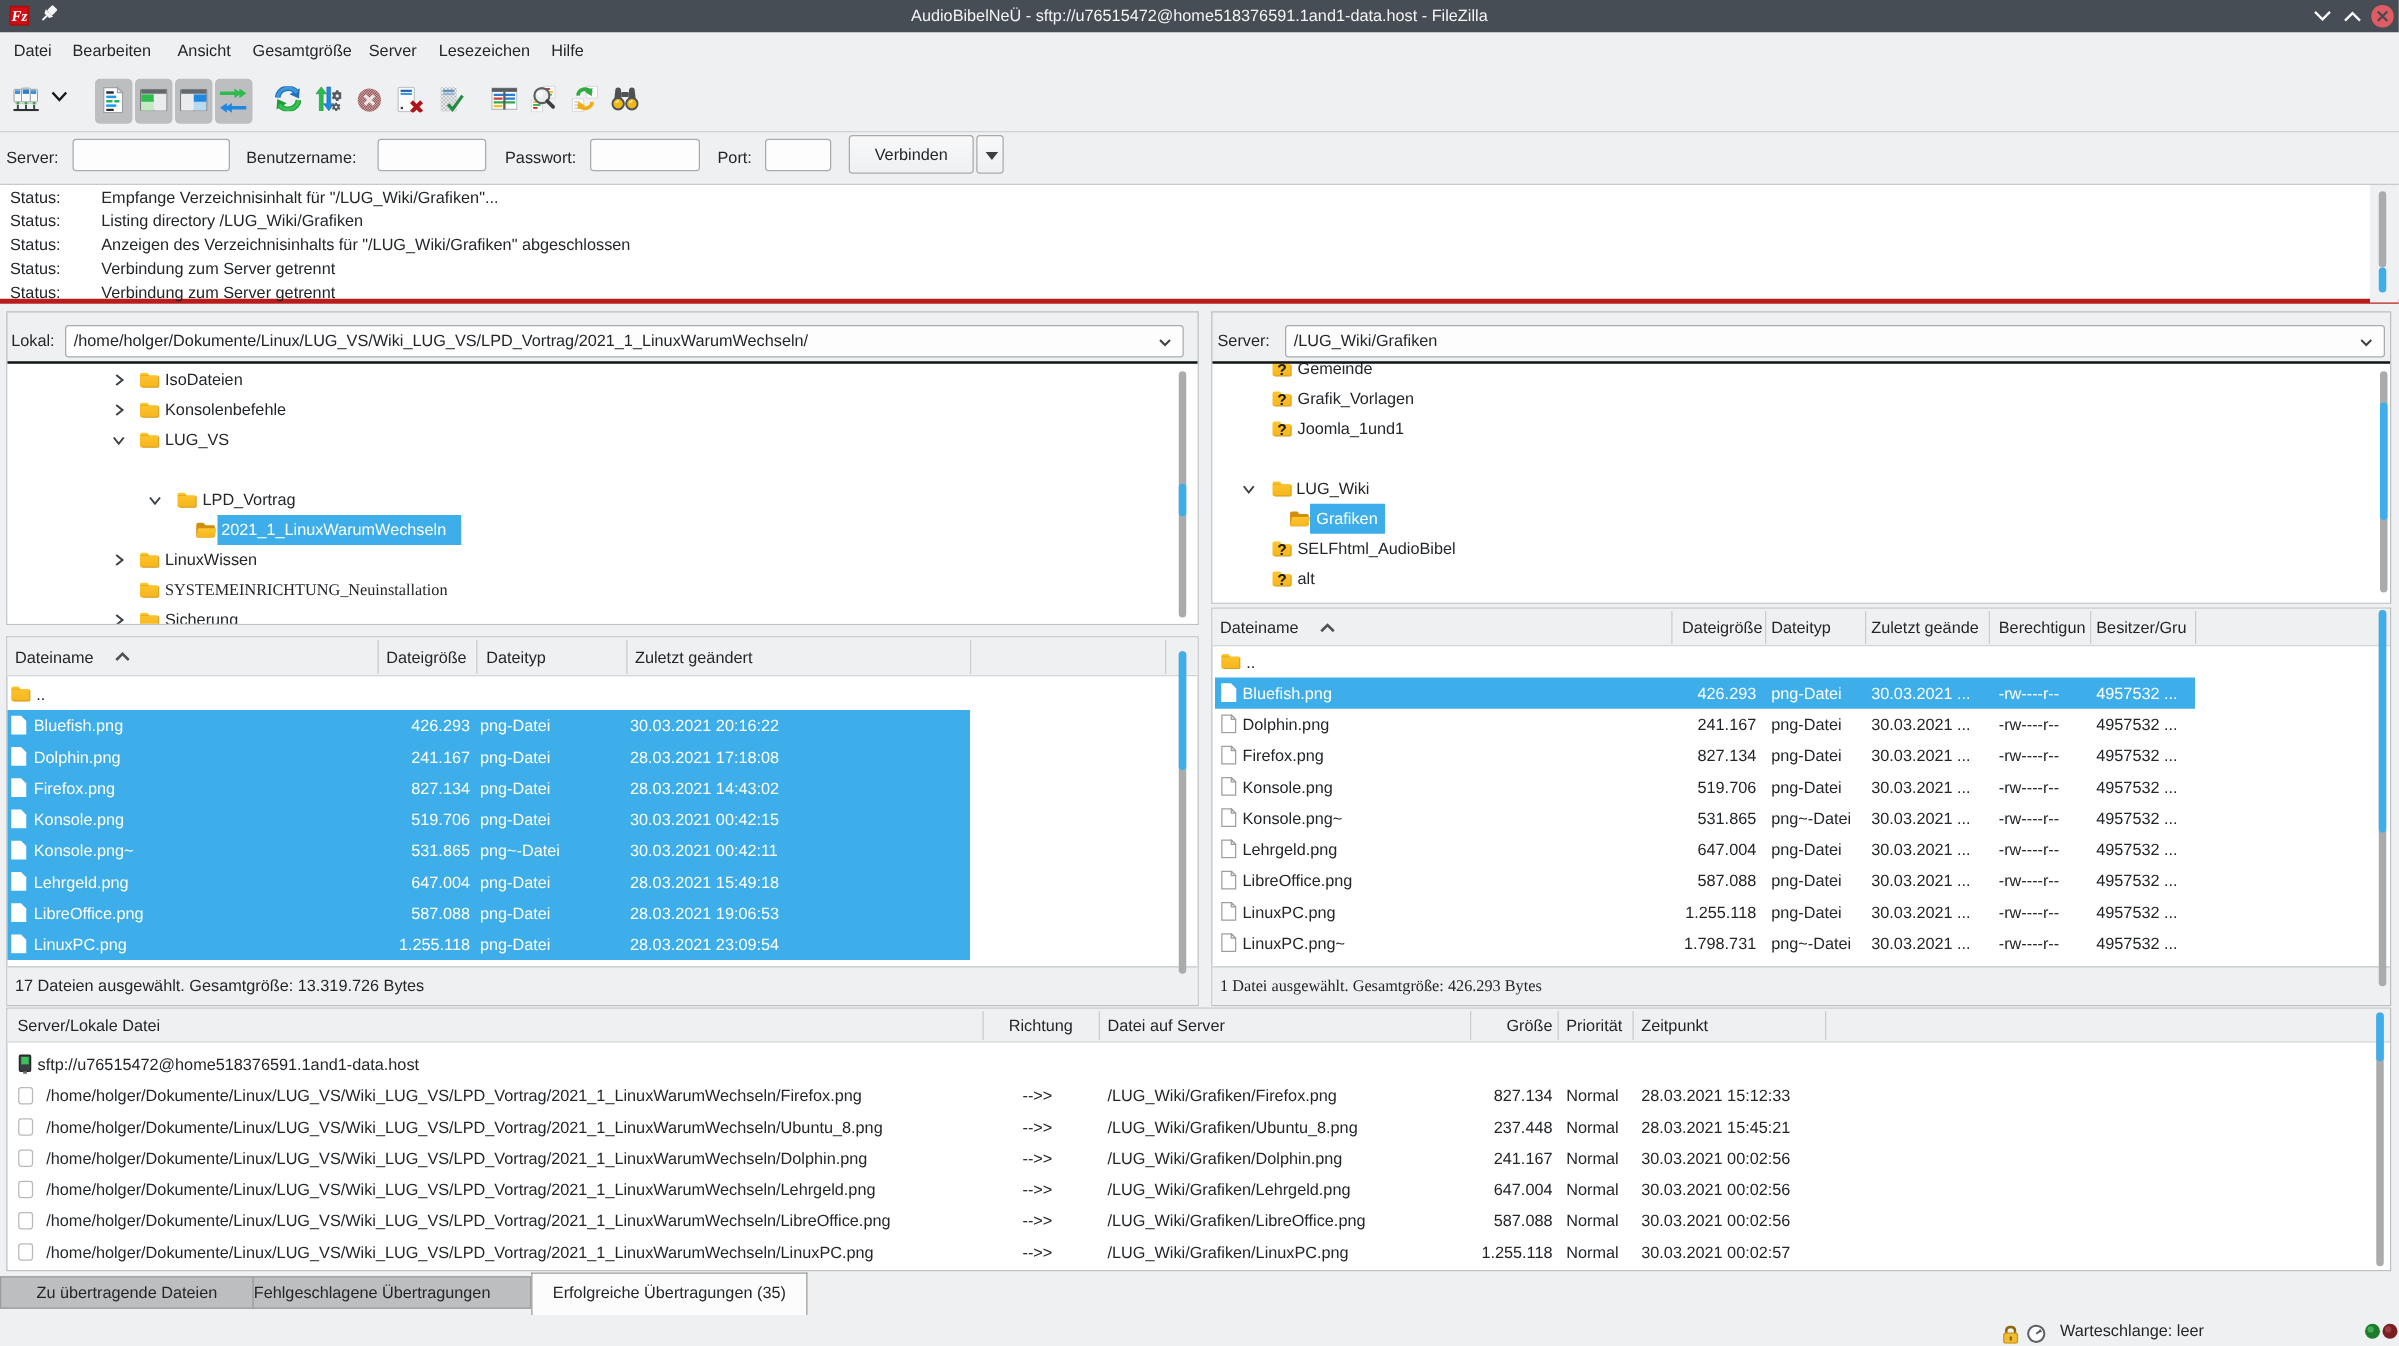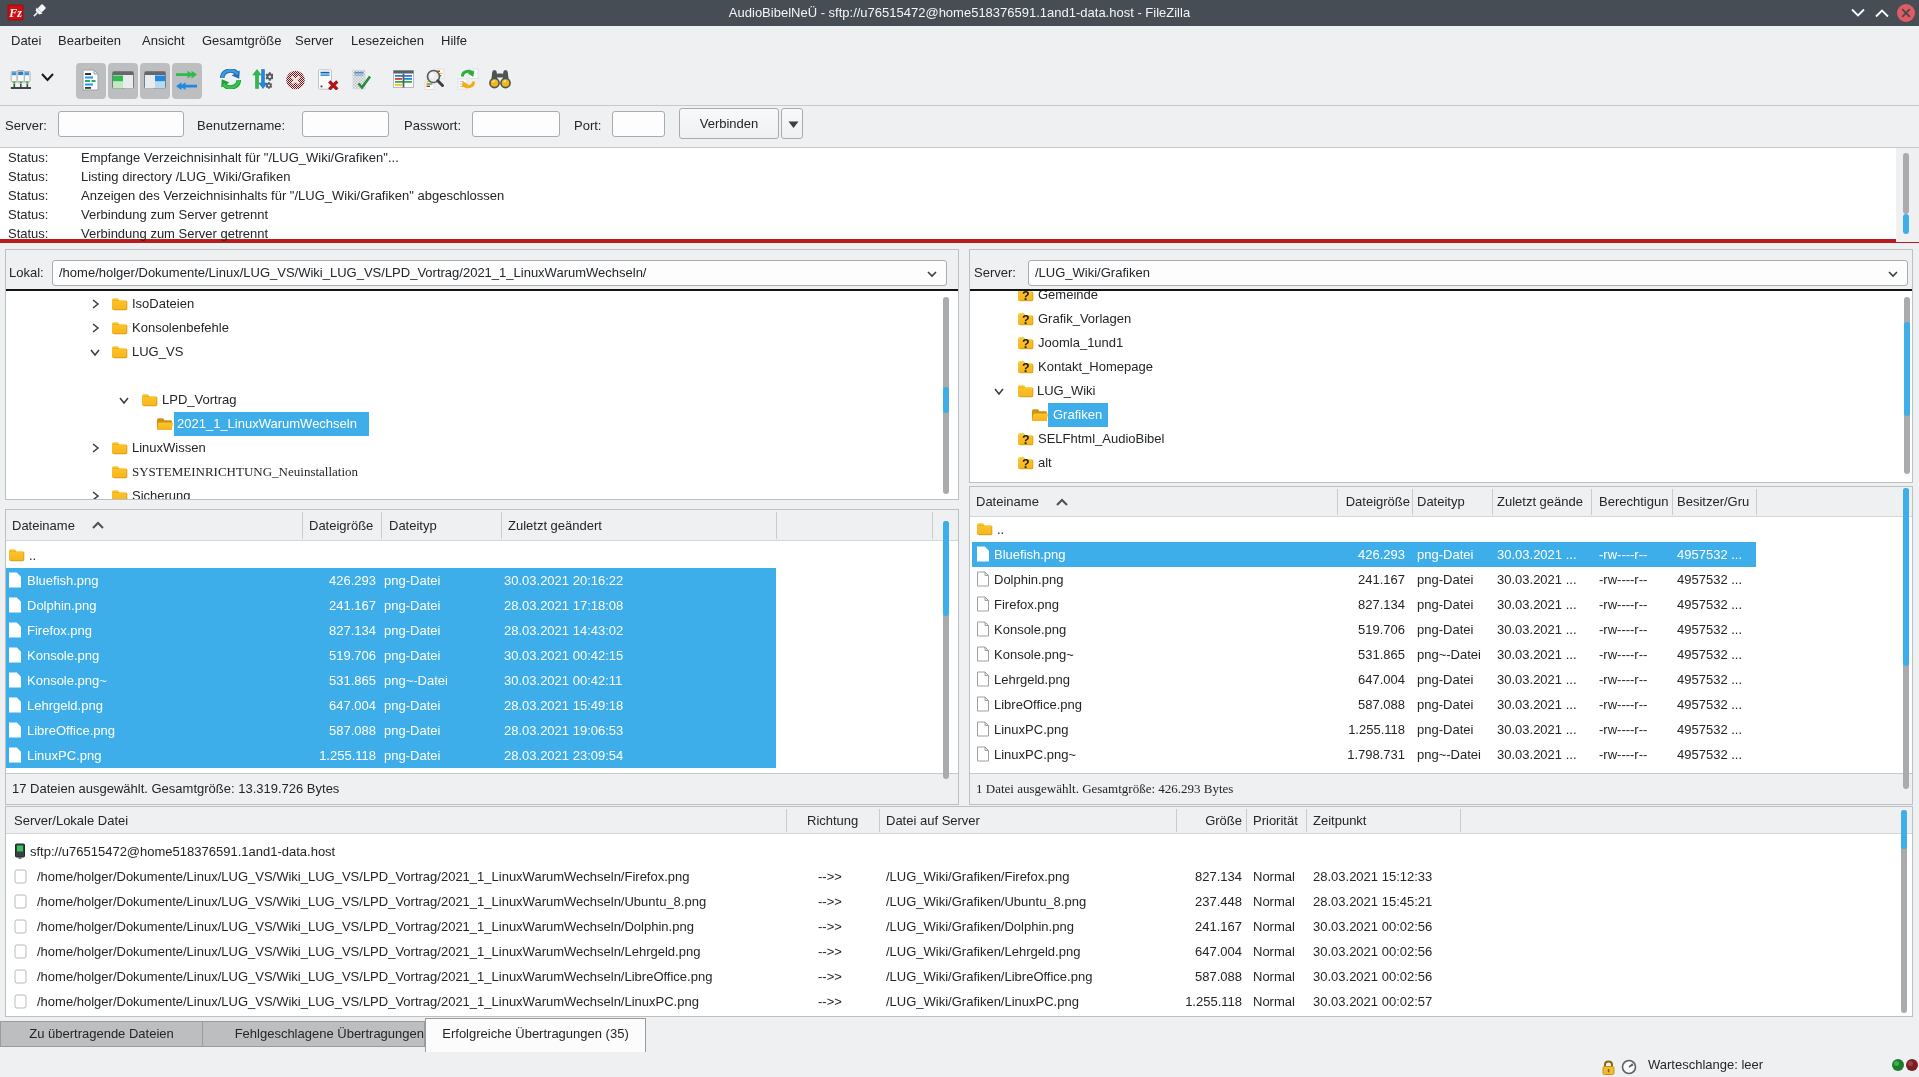--- a/index.html
+++ b/index.html
@@ -405,26 +405,20 @@
           <use href="#folderq"></use>
         </svg>
         <span class="abs" style="left:68px;">Grafik_Vorlagen</span>
       </div>
 <div class="trow" style="top:81px;">
         <svg class="abs" style="left:47px;top:5px;" width="17" height="14">
           <use href="#folderq"></use>
         </svg>
         <span class="abs" style="left:68px;">Joomla_1und1</span>
       </div>
-<div class="trow" style="top:105px;">
-        <svg class="abs" style="left:47px;top:5px;" width="17" height="14">
-          <use href="#folderq"></use>
-        </svg>
-        <span class="abs" style="left:68px;">Kontakt_Homepage</span>
-      </div>
 <div class="trow" style="top:129px;">
         <svg class="abs" style="left:23px;top:6px;" width="12" height="12">
           <path class="chev" d="M2 4 L6 9 L10 4"></path>
         </svg>
         <svg class="abs" style="left:47px;top:5px;" width="17" height="14">
           <use href="#folder"></use>
         </svg>
         <span class="abs" style="left:67px;">LUG_Wiki</span>
       </div>
 <div class="trow" style="top:153px;">
@@ -771,21 +765,21 @@
         <span class="abs ralign" style="left:1136px;width:100px;">1.255.118</span>
         <span class="abs" style="left:1247px;">Normal</span>
         <span class="abs" style="left:1307px;">30.03.2021 00:02:57</span>
       </div>
 <div class="sb" style="left:1895px;top:3px;height:203px;"></div>
 <div class="sbt" style="left:1895px;top:3px;height:39px;"></div>
 </div>
 
 <div id="tabbar">
 <div class="tab" style="left:0px;top:1021px;width:203px;height:26px;background:#bdbebf;border:1px solid #9a9b9c;line-height:24px;text-align:center;">Zu übertragende Dateien</div>
-<div class="tab" style="left:202px;top:1021px;width:223px;height:26px;background:#bdbebf;border:1px solid #9a9b9c;line-height:24px;text-align:right;">Fehlgeschlagene Übertragungen</div>
+<div class="tab" style="left:202px;top:1021px;width:223px;height:26px;background:#bdbebf;border:1px solid #9a9b9c;line-height:24px;text-align:left;">Fehlgeschlagene Übertragungen</div>
 <div class="tab" style="left:425px;top:1018px;width:221px;height:34px;background:#fcfcfc;border:1px solid #9a9b9c;border-bottom:none;line-height:30px;text-align:center;">Erfolgreiche Übertragungen (35)</div>
 </div>
 
 <div id="statusbar" class="abs" style="left:0;top:1052px;width:1919px;height:25px;background:#eff0f1;">
 <svg class="abs" style="left:1600px;top:7px;" width="17" height="16">
         <path d="M5 8 L5 5.5 Q5 2.5 8.5 2.5 Q12 2.5 12 5.5 L12 8" fill="none" stroke="#8d6708" stroke-width="2"></path>
         <rect x="3" y="7.5" width="11" height="8" rx="1.5" fill="#f3bb2f" stroke="#c8951b"></rect>
         <rect x="7.8" y="10" width="1.6" height="3.5" rx="0.8" fill="#7a5c06"></rect>
       </svg>
 <svg class="abs" style="left:1621px;top:7px;" width="17" height="16">

